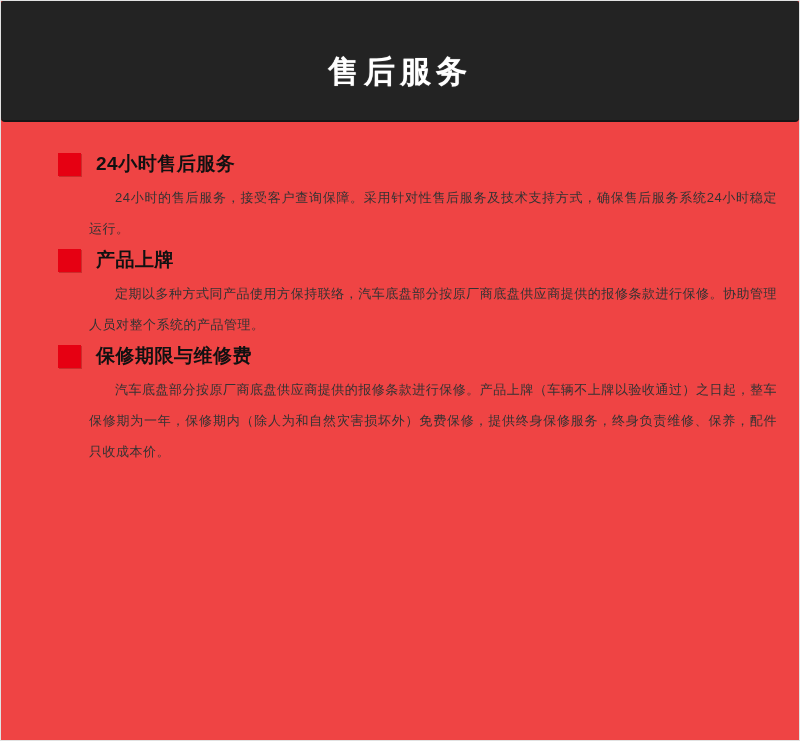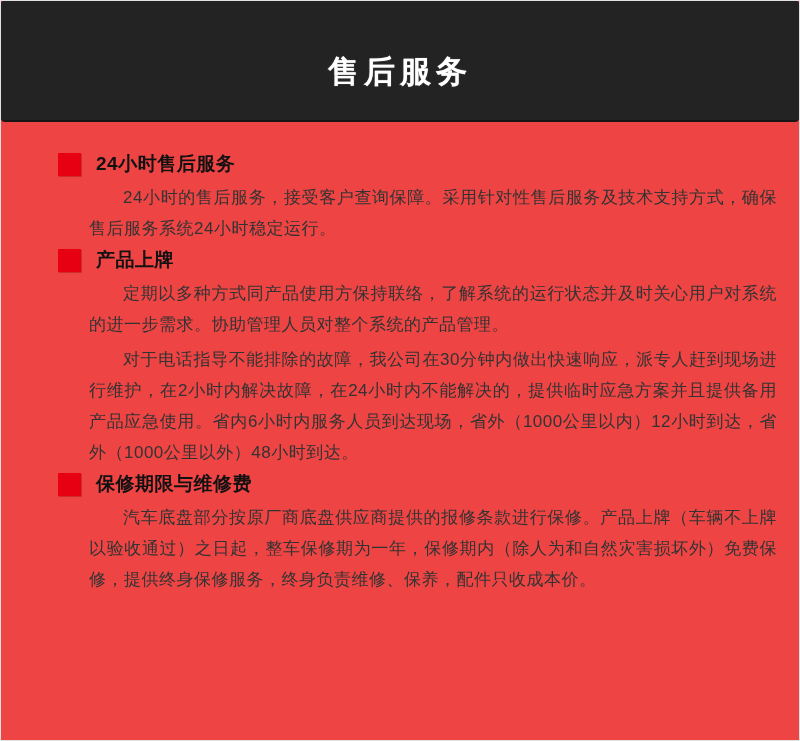--- a/index.html
+++ b/index.html
@@ -61,21 +61,21 @@
     margin: 0;
     font-size: 19px;
     line-height: 24px;
     font-weight: bold;
     color: #111111;
     letter-spacing: 0.5px;
   }
   .section p {
     margin: 0 0 4px 0;
     padding-left: 33px;
-    font-size: 17px;
+    font-size: 13px;
     line-height: 31px;
     color: #333333;
     text-indent: 2em;
     text-align: justify;
     letter-spacing: 0.5px;
   }
 </style>
 </head>
 <body>
 
@@ -93,25 +93,24 @@
         <h2 class="section-heading">24小时售后服务</h2>
       </div>
       <p>24小时的售后服务，接受客户查询保障。采用针对性售后服务及技术支持方式，确保售后服务系统24小时稳定运行。</p>
     </section>
 
     <section class="section">
       <div class="heading-row">
         <span class="bullet"></span>
         <h2 class="section-heading">产品上牌</h2>
       </div>
-      <p>定期以多种方式同产品使用方保持联络，了解系统的运行状态并及时关心用户对系统的进一步需求。协助管理人员对整个系统的产品管理。</p>
+      <p>定期以多种方式同产品使用方保持联络，汽车底盘部分按原厂商底盘供应商提供的报修条款进行保修。协助管理人员对整个系统的产品管理。</p>
     </section>
 
     <section class="section">
-      <p>对于电话指导不能排除的故障，我公司在30分钟内做出快速响应，派专人赶到现场进行维护，在2小时内解决故障，在24小时内不能解决的，提供临时应急方案并且提供备用产品应急使用。省内6小时内服务人员到达现场，省外（1000公里以内）12小时到达，省外（1000公里以外）48小时到达。</p>
     </section>
 
     <section class="section">
       <div class="heading-row">
         <span class="bullet"></span>
         <h2 class="section-heading">保修期限与维修费</h2>
       </div>
       <p>汽车底盘部分按原厂商底盘供应商提供的报修条款进行保修。产品上牌（车辆不上牌以验收通过）之日起，整车保修期为一年，保修期内（除人为和自然灾害损坏外）免费保修，提供终身保修服务，终身负责维修、保养，配件只收成本价。</p>
     </section>
 

